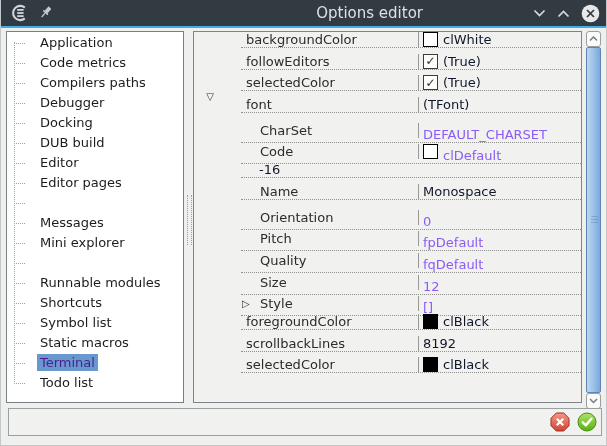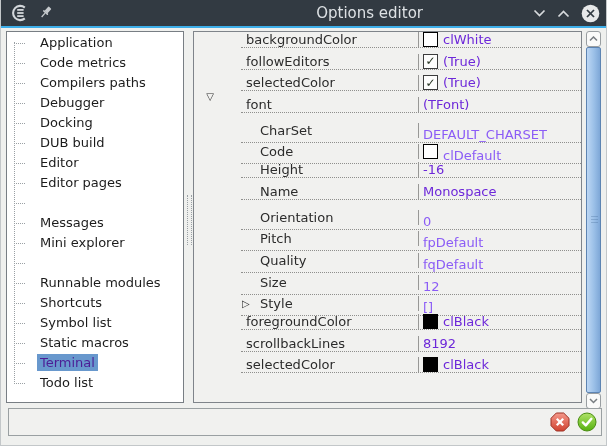--- a/index.html
+++ b/index.html
@@ -31,21 +31,21 @@
               border:1px solid #7f848a;box-sizing:border-box;overflow:hidden;}
   .prow{display:flex;height:21.7px;box-sizing:border-box;align-items:flex-start;font-size:13px;gap:24px;}
   .pgutter{width:23px;flex:none;border-right:1px solid #a9a9a7;box-sizing:border-box;position:relative;}
   .rowbody{flex:1;display:flex;align-items:center;border-bottom:1px dotted #8f8f8d;box-sizing:border-box;min-width:0;}
   .pindent{width:14px;height:100%;flex:none;border-right:1px solid #a9a9a7;box-sizing:border-box;position:relative;}
   .pname{flex:none;padding-left:5px;color:#2b2b2b;border-right:1px solid #989896;box-sizing:border-box;
          white-space:nowrap;overflow:hidden;display:flex;align-items:center;height:100%;}
   .prow.lvl0 .pname{width:178px;}
   .prow.lvl1 .pname{width:164px;}
   .pvalue{flex:1;display:flex;align-items:center;padding-left:4px;gap:5px;white-space:nowrap;overflow:hidden;}
-  .vtext.green{color:#6d28d9;}
+  .vtext.green{color:#0f172a;}
   .vtext.black{color:#8b5cf6;margin-top:8px;}
   .swatch{width:15px;height:15px;flex:none;border:1px solid #000;box-sizing:border-box;background:#fff;}
   .cbx{width:15px;height:15px;flex:none;border:1px solid #3c3c3c;box-sizing:border-box;background:#fdfdfc;
        display:flex;align-items:center;justify-content:center;font-size:12px;color:#24321f;font-weight:bold;line-height:1;}
   .expander{position:absolute;font-size:10px;color:#2e2e2e;line-height:1;top:50%;transform:translateY(-50%);}
   .pgutter .expander{right:2px;}
   .pindent .expander{left:1px;}
   
   .vscroll{position:absolute;left:585px;top:31px;width:15px;height:378px;}
   .sb-btn{position:absolute;left:0;width:15px;height:16px;background:#fafaf9;border:1px solid #999ea1;
@@ -202,21 +202,20 @@
           <div class="pvalue">
             <span class="swatch" style="background: rgb(255, 255, 255);"></span>
             <span class="vtext black">clDefault</span>
           </div>
         </div>
       </div>
       <div class="prow lvl1">
         <div class="pgutter"></div>
         <div class="rowbody">
           <div class="pindent"></div>
-          <div class="pname">Height</div>
           <div class="pvalue">
             <span class="vtext green">-16</span>
           </div>
         </div>
       </div>
       <div class="prow lvl1">
         <div class="pgutter"></div>
         <div class="rowbody">
           <div class="pindent"></div>
           <div class="pname">Name</div>

